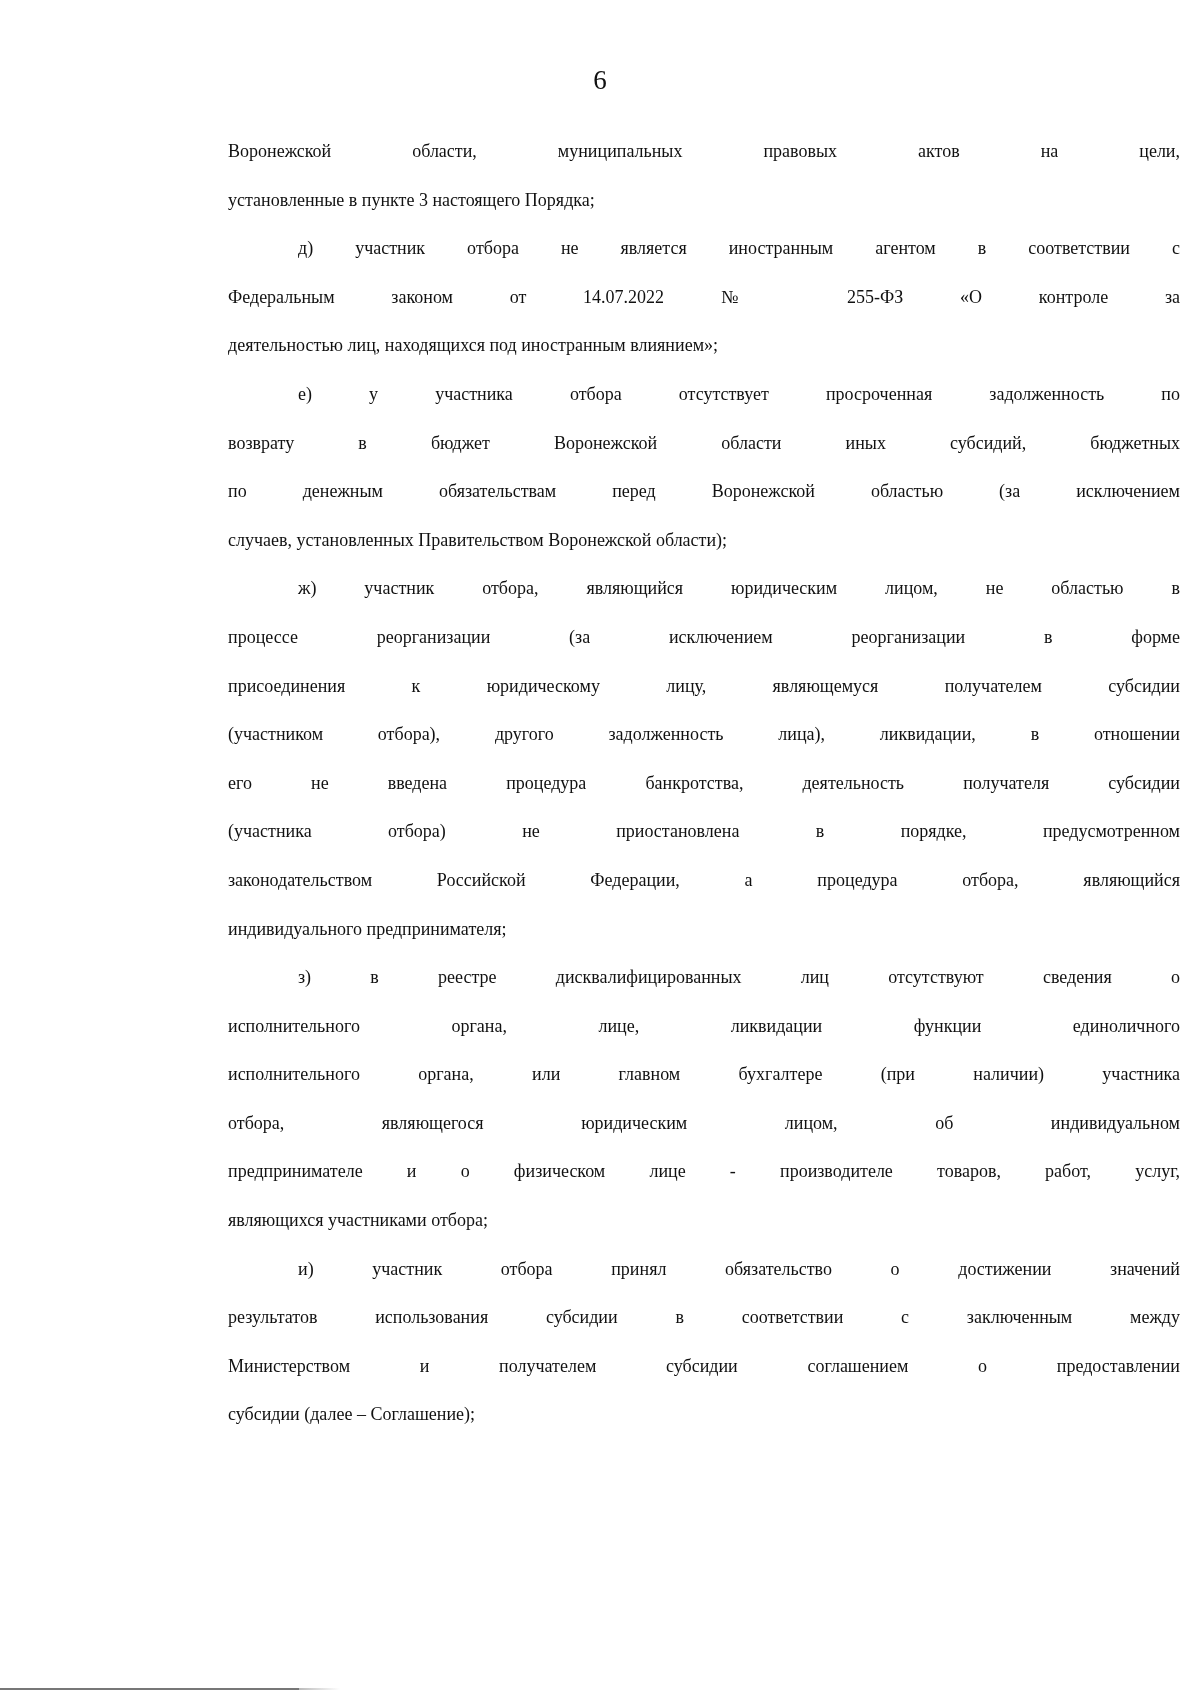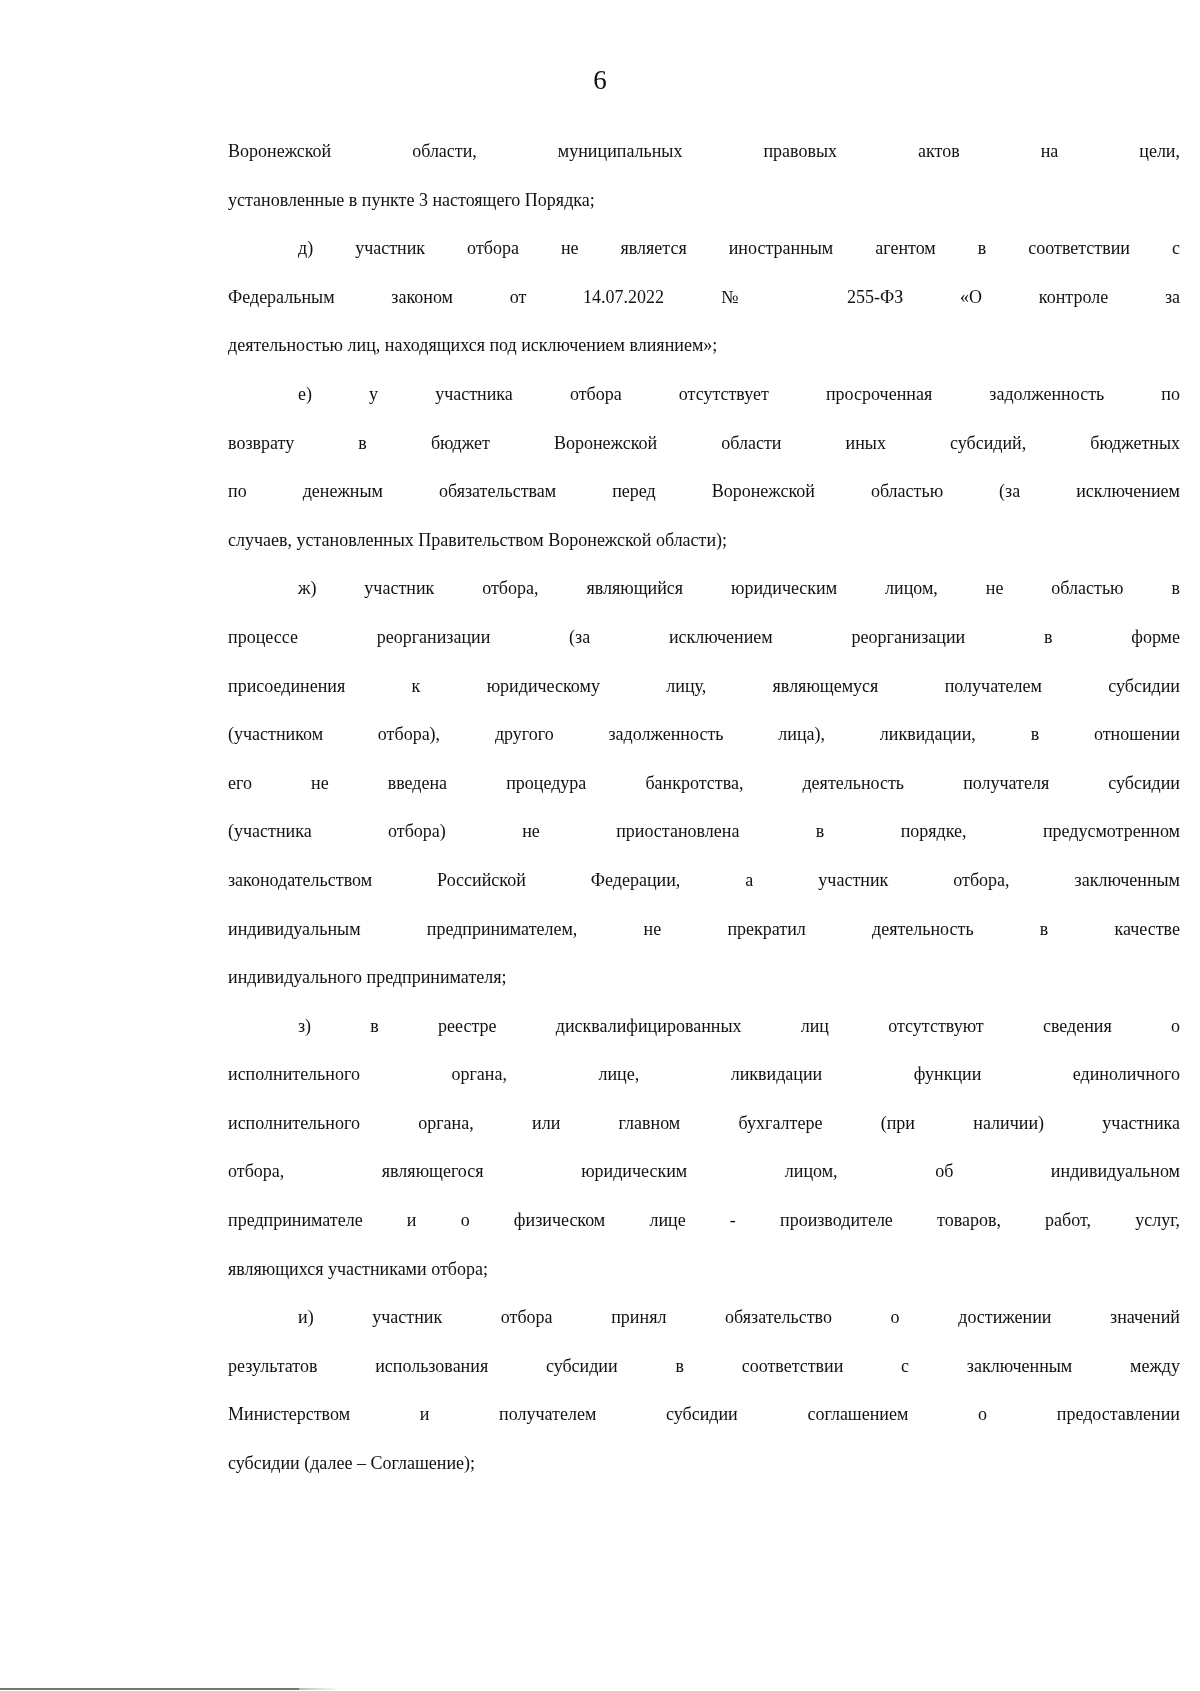--- a/index.html
+++ b/index.html
@@ -36,39 +36,38 @@
 <div class="body-text">
 
   <div>
     <span class="line">Воронежской области, муниципальных правовых актов на цели,</span>
     <span class="line last">установленные в пункте 3 настоящего Порядка;</span>
   </div>
 
   <div>
     <span class="line indent">д) участник отбора не является иностранным агентом в соответствии с</span>
     <span class="line">Федеральным законом от 14.07.2022 № 255-ФЗ «О контроле за</span>
-    <span class="line last">деятельностью лиц, находящихся под исключением влиянием»;</span>
+    <span class="line last">деятельностью лиц, находящихся под иностранным влиянием»;</span>
   </div>
 
   <div>
     <span class="line indent">е) у участника отбора отсутствует просроченная задолженность по</span>
     <span class="line">возврату в бюджет Воронежской области иных субсидий, бюджетных</span>
     <span class="line">по денежным обязательствам перед Воронежской областью (за исключением</span>
     <span class="line last">случаев, установленных Правительством Воронежской области);</span>
   </div>
 
   <div>
     <span class="line indent">ж) участник отбора, являющийся юридическим лицом, не областью в</span>
     <span class="line">процессе реорганизации (за исключением реорганизации в форме</span>
     <span class="line">присоединения к юридическому лицу, являющемуся получателем субсидии</span>
     <span class="line">(участником отбора), другого задолженность лица), ликвидации, в отношении</span>
     <span class="line">его не введена процедура банкротства, деятельность получателя субсидии</span>
     <span class="line">(участника отбора) не приостановлена в порядке, предусмотренном</span>
-    <span class="line">законодательством Российской Федерации, а участник отбора, заключенным</span>
-    <span class="line">индивидуальным предпринимателем, не прекратил деятельность в качестве</span>
+    <span class="line">законодательством Российской Федерации, а процедура отбора, являющийся</span>
     <span class="line last">индивидуального предпринимателя;</span>
   </div>
 
   <div>
     <span class="line indent">з) в реестре дисквалифицированных лиц отсутствуют сведения о</span>
     <span class="line">исполнительного органа, лице, ликвидации функции единоличного</span>
     <span class="line">исполнительного органа, или главном бухгалтере (при наличии) участника</span>
     <span class="line">отбора, являющегося юридическим лицом, об индивидуальном</span>
     <span class="line">предпринимателе и о физическом лице - производителе товаров, работ, услуг,</span>
     <span class="line last">являющихся участниками отбора;</span>

